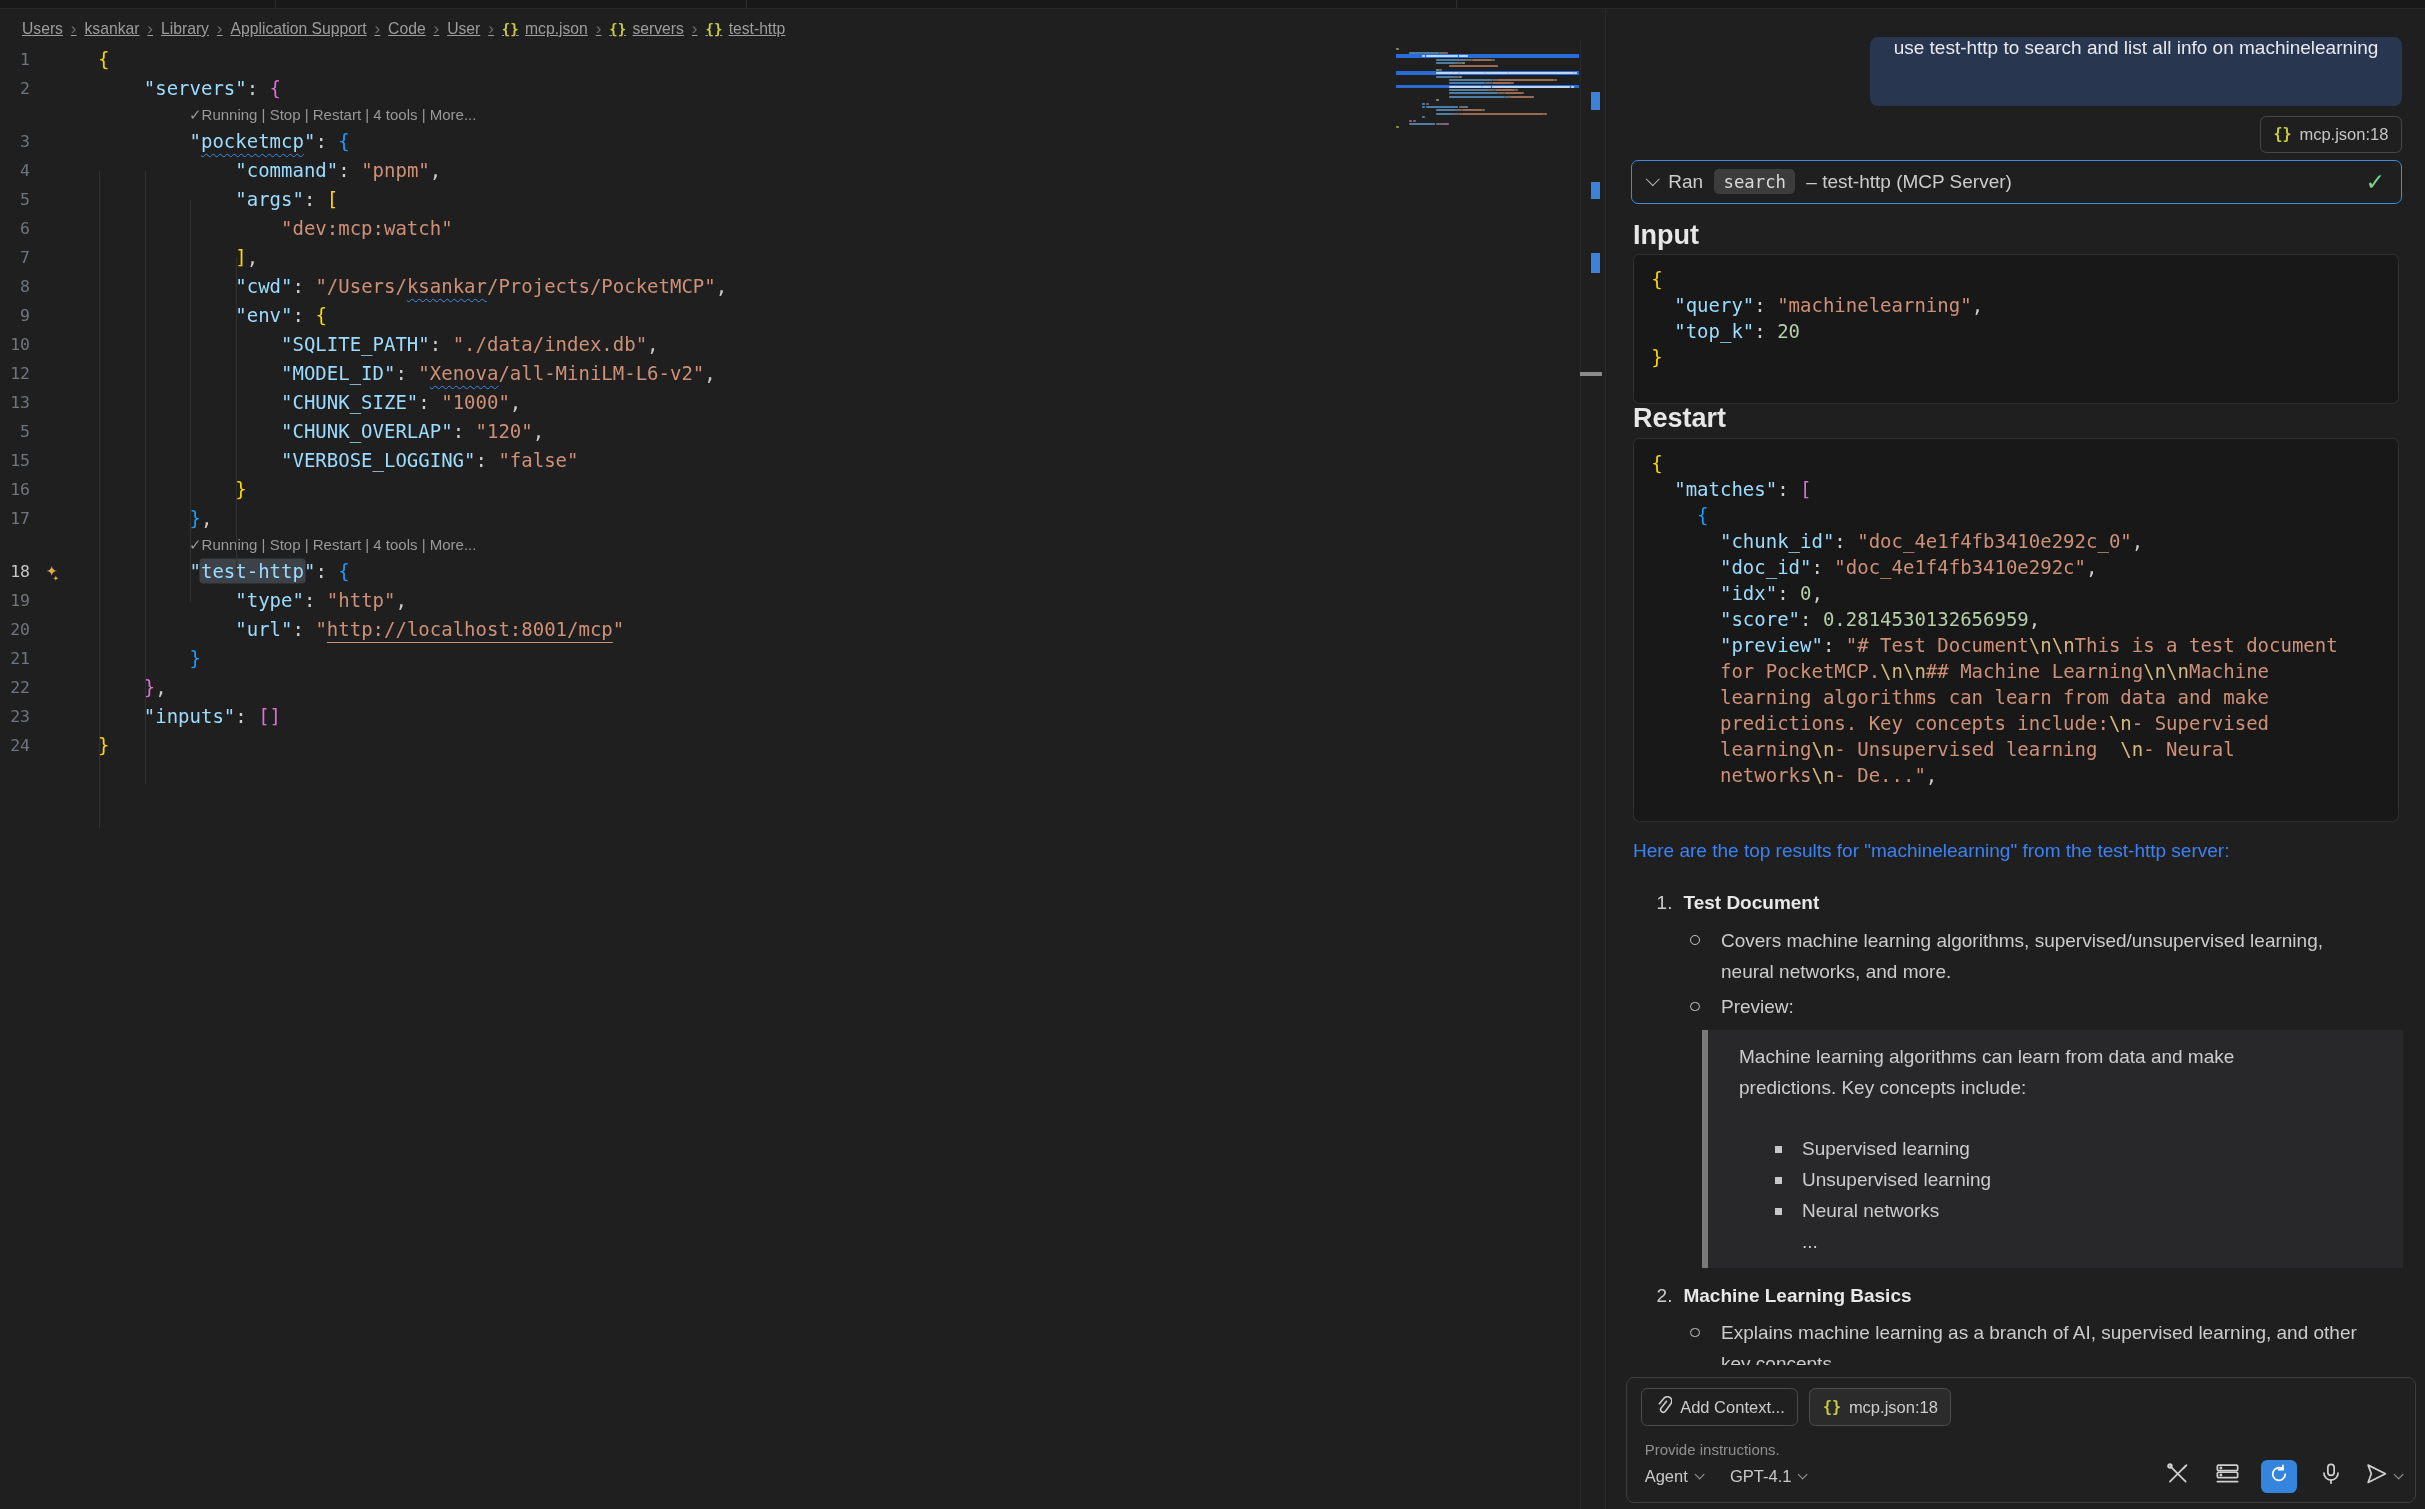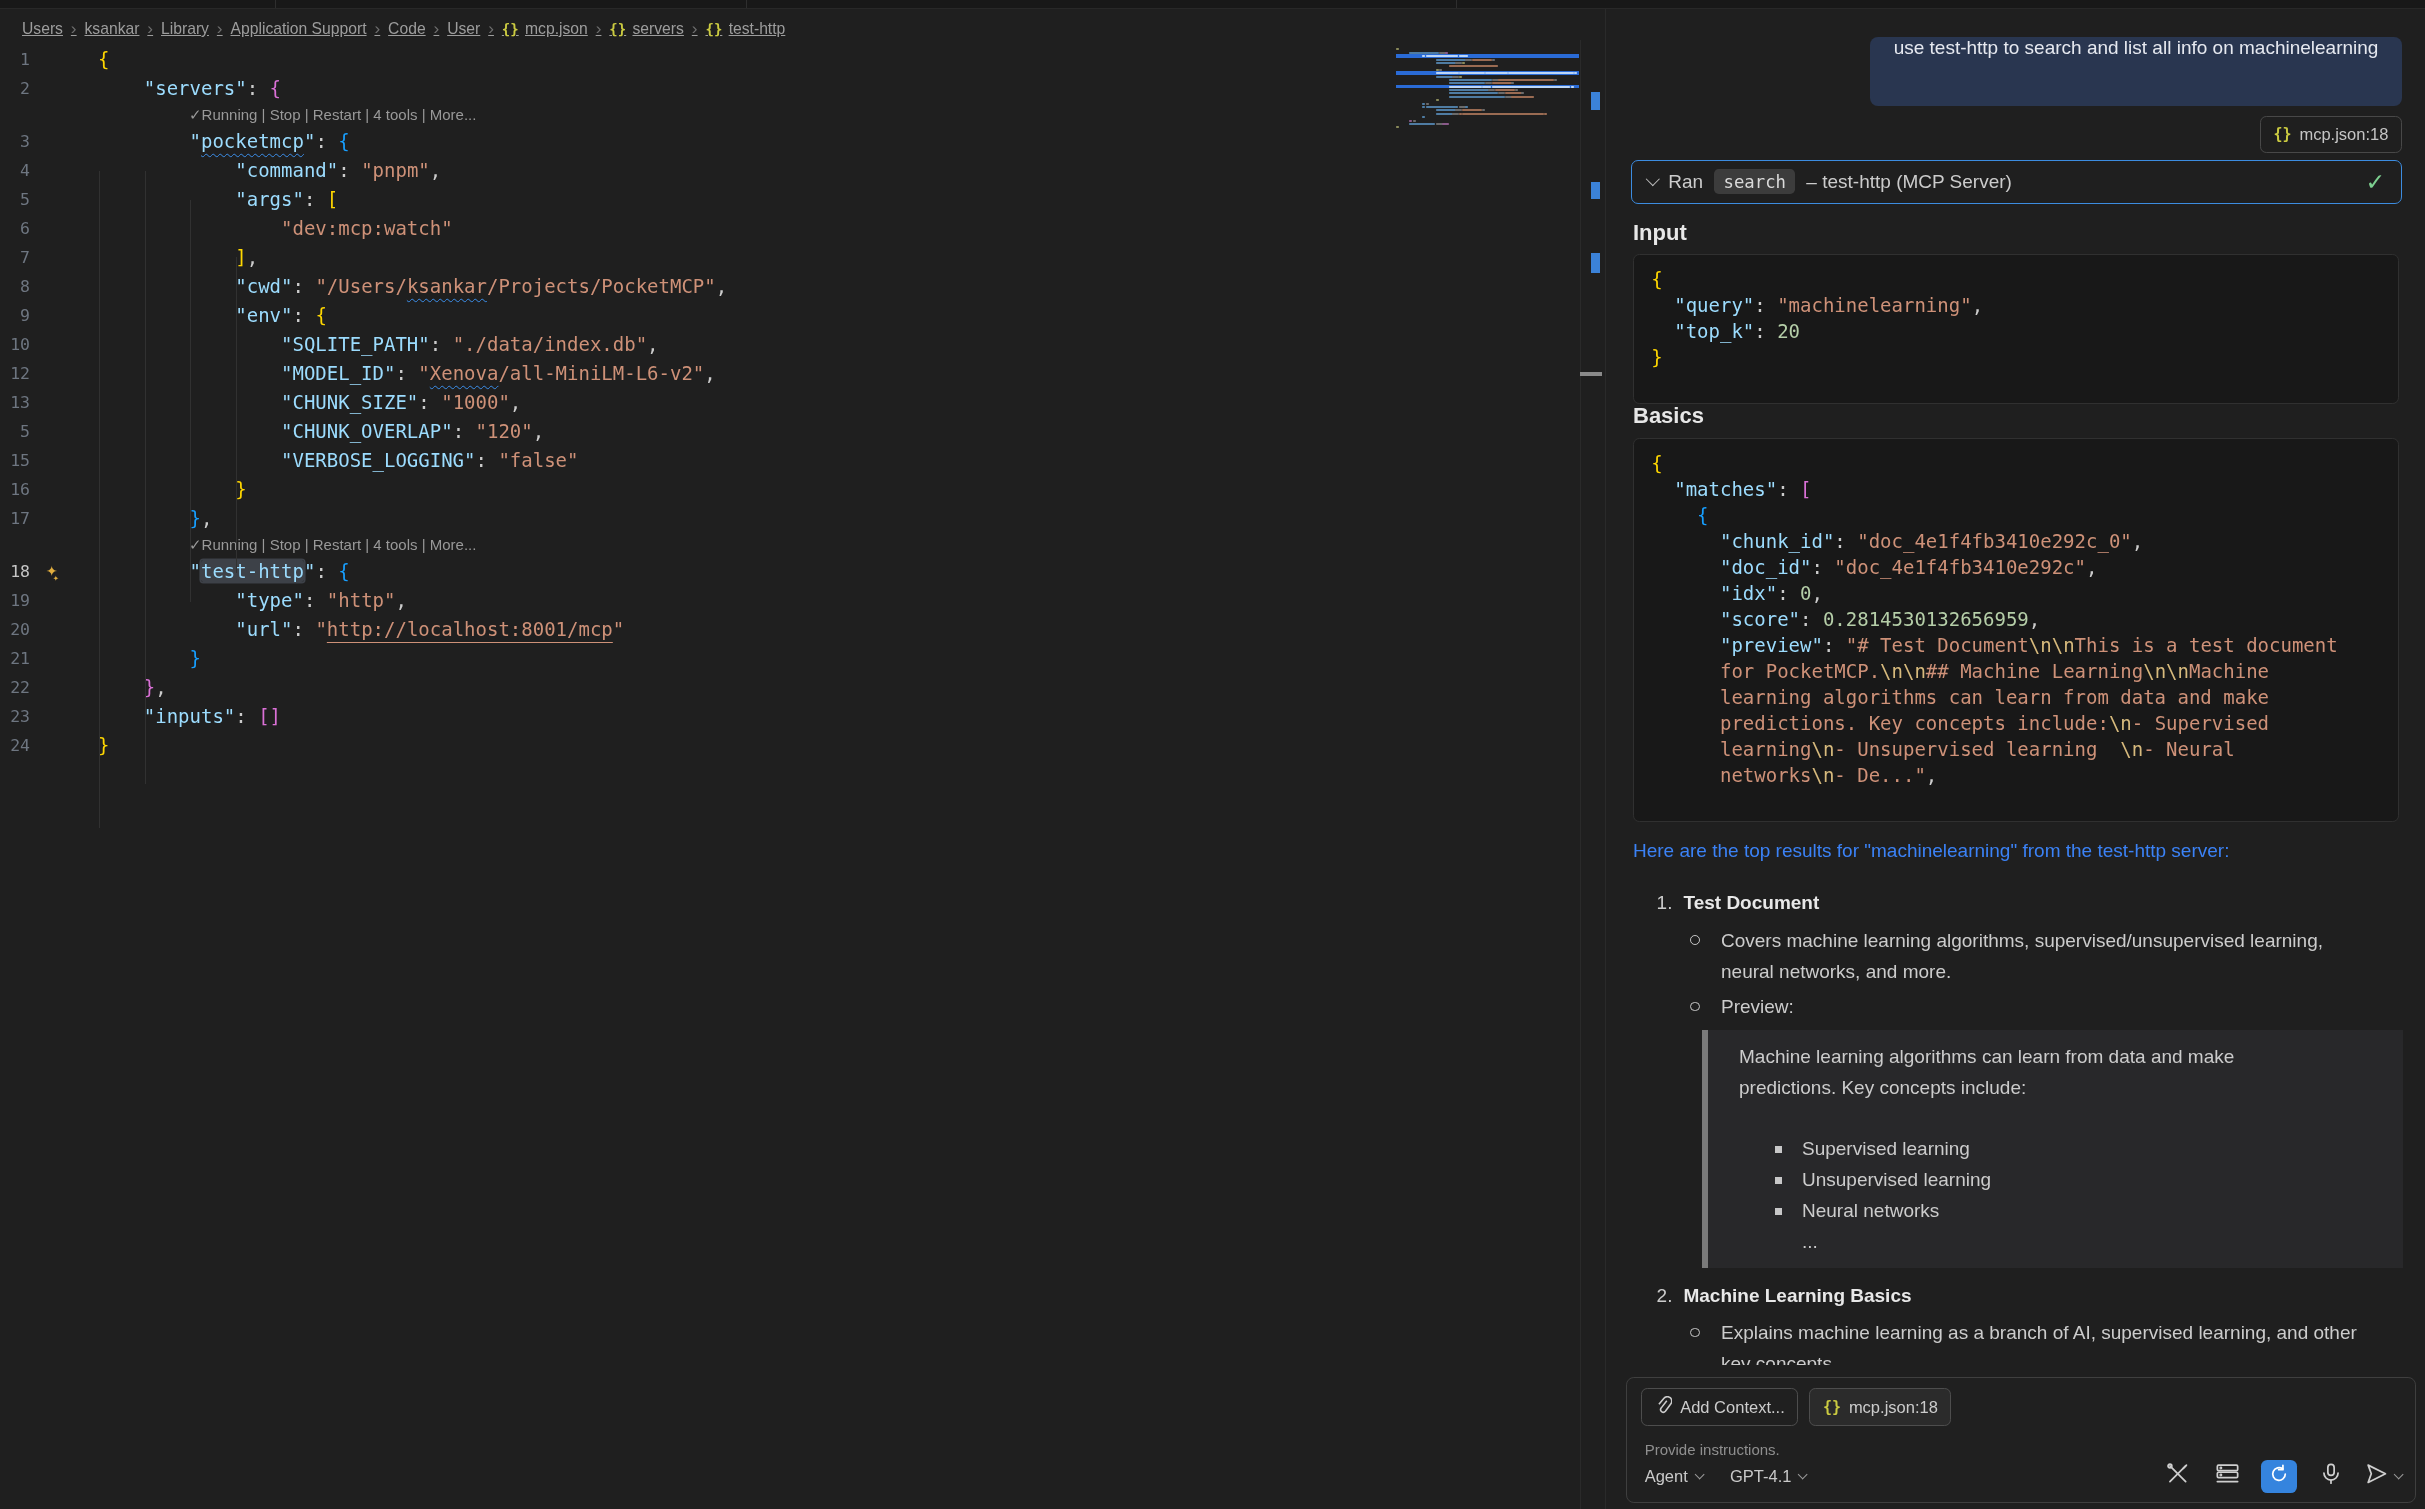--- a/index.html
+++ b/index.html
@@ -53,21 +53,21 @@
   .ctx-badge{position:absolute;right:25px;top:107px;height:35px;display:inline-flex;align-items:center;
              gap:7.9px;padding:0 12.6px;border:0.8px solid #484848;border-radius:6.3px;color:#c5c5c5;font-size:16.5px;}
   .json-ico{color:#cbcb41;font-family:"DejaVu Sans Mono",monospace;font-weight:bold;font-size:15px;}
   .toolbox{position:absolute;left:25px;right:25px;top:151px;height:42px;display:flex;align-items:center;
            gap:11px;padding:0 15.7px;border:1.6px solid #3c8ce0;border-radius:7px;background:#1f1f1f;}
   .chev{display:inline-block;width:8.6px;height:8.6px;border-right:1.6px solid #bdbdbd;
         border-bottom:1.6px solid #bdbdbd;transform:rotate(45deg);margin-top:-4.7px;}
   .codechip{background:#3c3c3c;border-radius:4.7px;padding:2.4px 9.4px;font-family:"DejaVu Sans Mono",monospace;
             font-size:17.3px;color:#dadada;}
   .tb-check{margin-left:auto;color:#7ccf8f;font-size:23.6px;}
-  .sect{position:absolute;left:27px;font-size:22px;font-weight:bold;color:#e7e7e7;}
+  .sect{position:absolute;left:27px;font-size:27px;font-weight:bold;color:#e7e7e7;}
   .codeblock{position:absolute;left:27px;right:28px;background:#181818;border:0.8px solid #303030;
              border-radius:6.3px;padding:11px 17.3px;font-family:"DejaVu Sans Mono",monospace;
              font-size:19px;color:#cccccc;overflow:hidden;}
   .cl{height:26px;line-height:26px;white-space:pre;}
   .intro{position:absolute;left:27px;top:826px;right:23.6px;line-height:31px;color:#3b82f6;}
   .results{position:absolute;left:27px;top:867px;right:23.6px;}
   .res-head{padding-left:23.6px;line-height:35px;margin-top:9.4px;}
   .res-num{color:#cccccc;margin-right:11px;}
   .res-title{font-weight:bold;color:#e8e8e8;}
   .res-point{position:relative;padding-left:88px;line-height:31px;margin:4.7px 0;}
@@ -340,21 +340,21 @@
   </div>
 
   <div class="sect" style="top:211px">Input</div>
   <div class="codeblock" id="inputblock" style="top:245px;height:126px">
       <div class="cl"><span class="tk-b1">{</span></div>
       <div class="cl"><span class="w">  </span><span class="tk-k">"query"</span><span class="tk-p">: </span><span class="tk-s">"machinelearning"</span><span class="tk-p">,</span></div>
       <div class="cl"><span class="w">  </span><span class="tk-k">"top_k"</span><span class="tk-p">: </span><span class="tk-n">20</span></div>
       <div class="cl"><span class="tk-b1">}</span></div>
     </div>
 
-  <div class="sect" style="top:394px">Basics</div>
+  <div class="sect" style="top:394px">Restart</div>
   <div class="codeblock" id="outputblock" style="top:429px;height:360px">
       <div class="cl"><span class="tk-b1">{</span></div>
       <div class="cl"><span class="w">  </span><span class="tk-k">"matches"</span><span class="tk-p">: </span><span class="tk-b2">[</span></div>
       <div class="cl"><span class="w">    </span><span class="tk-b3">{</span></div>
       <div class="cl"><span class="w">      </span><span class="tk-k">"chunk_id"</span><span class="tk-p">: </span><span class="tk-s">"doc_4e1f4fb3410e292c_0"</span><span class="tk-p">,</span></div>
       <div class="cl"><span class="w">      </span><span class="tk-k">"doc_id"</span><span class="tk-p">: </span><span class="tk-s">"doc_4e1f4fb3410e292c"</span><span class="tk-p">,</span></div>
       <div class="cl"><span class="w">      </span><span class="tk-k">"idx"</span><span class="tk-p">: </span><span class="tk-n">0</span><span class="tk-p">,</span></div>
       <div class="cl"><span class="w">      </span><span class="tk-k">"score"</span><span class="tk-p">: </span><span class="tk-n">0.2814530132656959</span><span class="tk-p">,</span></div>
       <div class="cl"><span class="w">      </span><span class="tk-k">"preview"</span><span class="tk-p">: </span><span class="tk-s">"# Test Document</span><span class="tk-e">\n\n</span><span class="tk-s">This is a test document</span></div>
       <div class="cl"><span class="w">      </span><span class="tk-s">for PocketMCP.</span><span class="tk-e">\n\n</span><span class="tk-s">## Machine Learning</span><span class="tk-e">\n\n</span><span class="tk-s">Machine</span></div>

